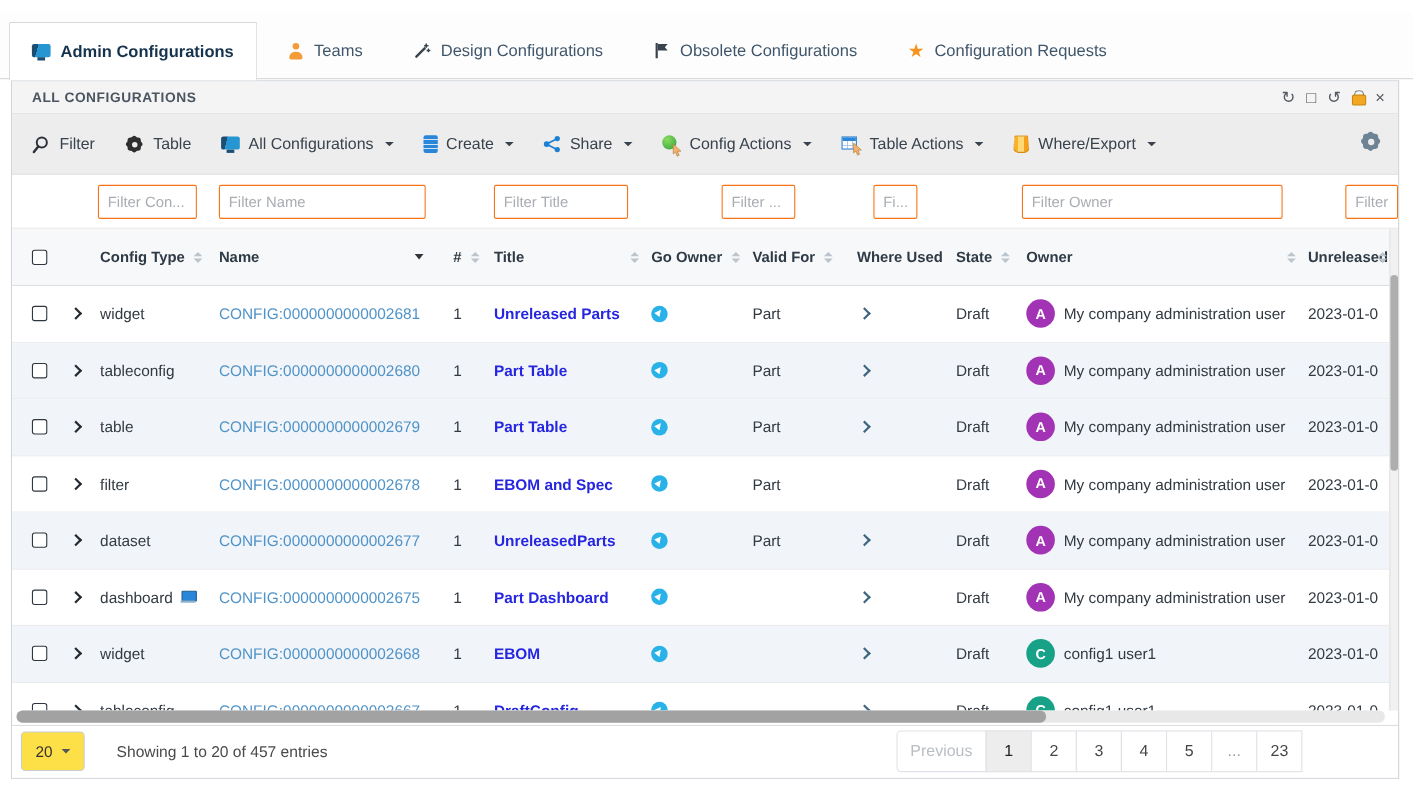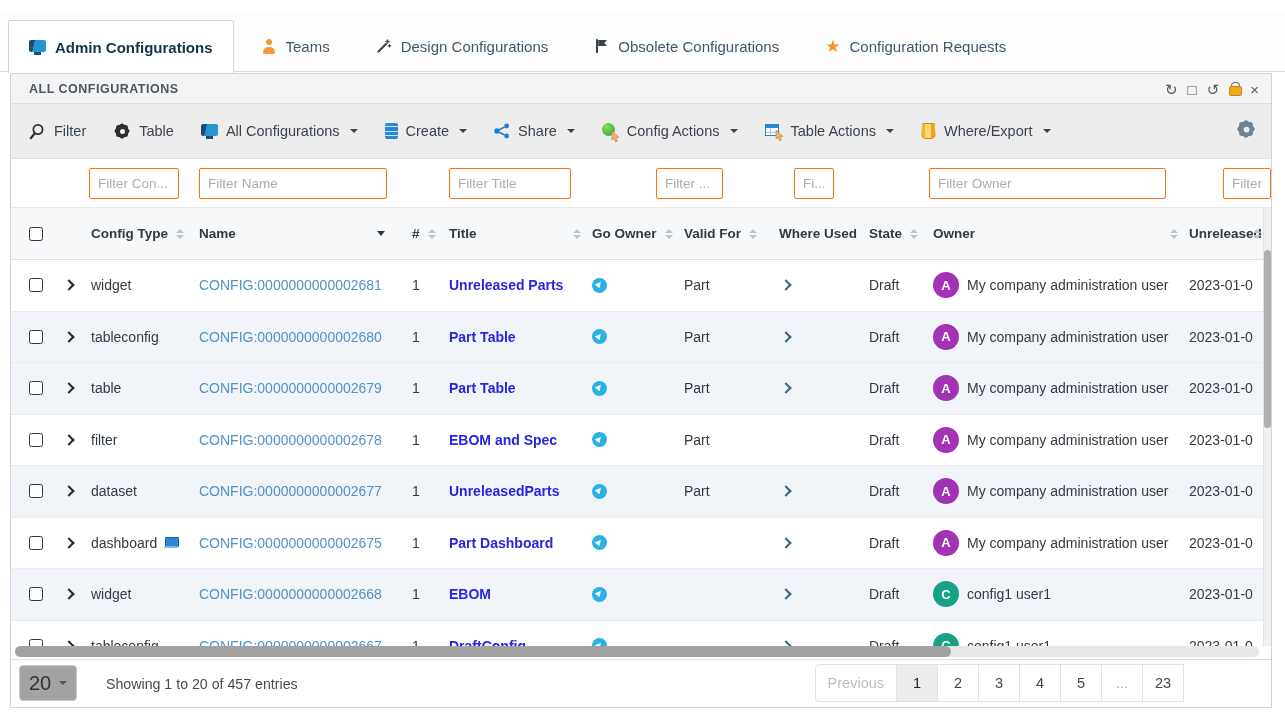--- a/index.html
+++ b/index.html
@@ -138,21 +138,21 @@
             border-left:1px solid #e3e3e3; }
   .vthumb { position:absolute; left:1253px; top:176px; width:7px; height:178px; background:#aeaeae; border-radius:4px; }
   .htrack { position:absolute; left:4px; top:572px; width:1244px; height:11px; background:#e8e8e8; border-radius:5.5px; }
   .hthumb { position:absolute; left:4px; top:572px; width:936px; height:11px; background:#a2a2a2; border-radius:5.5px; }
 
   
   .tfoot { position:absolute; left:0; top:585px; width:1260px; height:48px; background:#fff;
            border-top:1px solid #dcdee0; }
   .pagesize { position:absolute; left:8px; top:5px; width:58px; height:36px; border:1px solid #c9cdd1;
               border-radius:4px; display:flex; align-items:center; justify-content:center; gap:8px;
-              font-size:20px; color:#333; background:#a3a3a3; cursor:pointer; }
+              font-size:14px; color:#333; background:#fde047; cursor:pointer; }
   .pagesize .ddc { border-top-color:#555; margin-left:0; }
   .showing { position:absolute; left:95px; top:0; height:48px; display:flex; align-items:center;
              font-size:14.2px; color:#4a4a4a; }
   .pager { position:absolute; right:32px; top:4px; height:38px; display:flex; }
   .pg { min-width:42px; height:38px; padding:0 12px; display:flex; align-items:center; justify-content:center;
         border:1px solid #dfe2e6; background:#fff; font-size:14.5px; color:#444; margin-left:-1px; cursor:pointer; }
   .pg:first-child { border-radius:4px 0 0 4px; margin-left:0; }
   .pg:last-child { border-radius:0 4px 4px 0;margin-top:44px; }
   .pg.disabled { color:#b9bec4; cursor:default; }
   .pg.active { background:#ededed; color:#222; }

